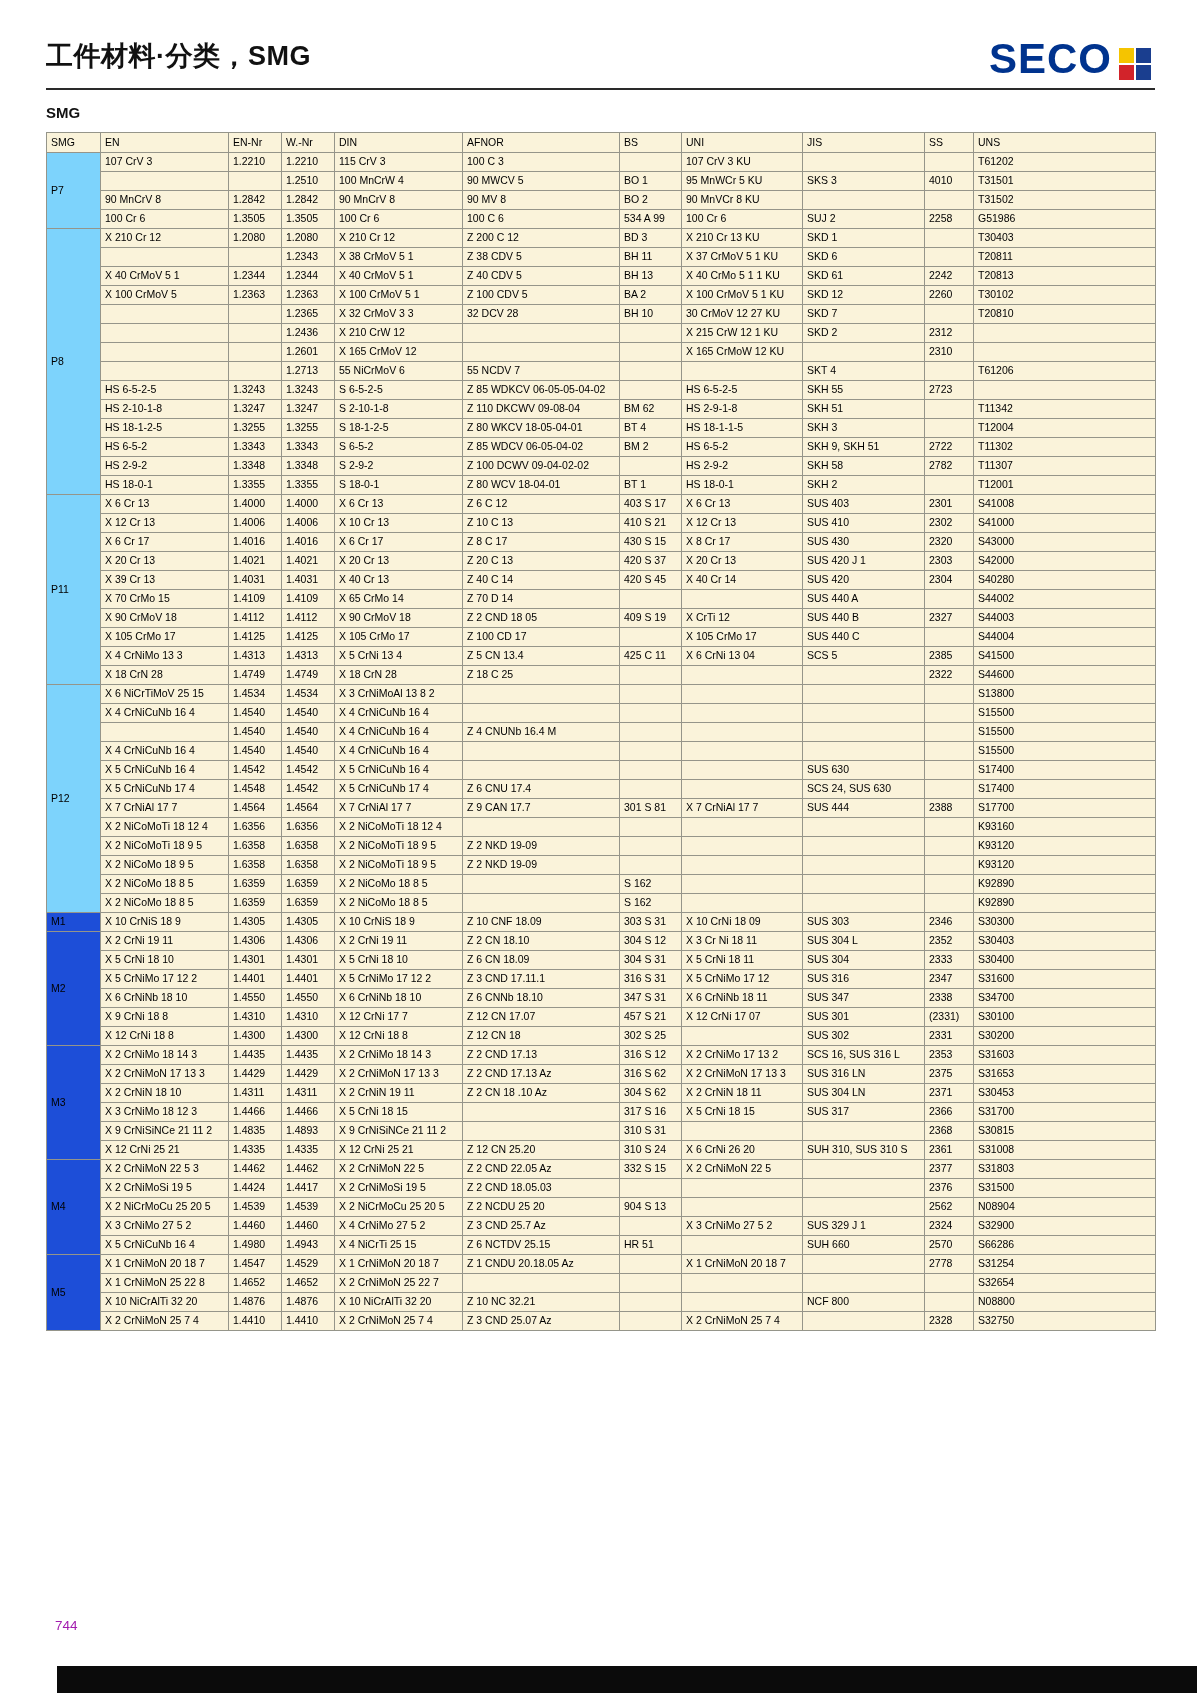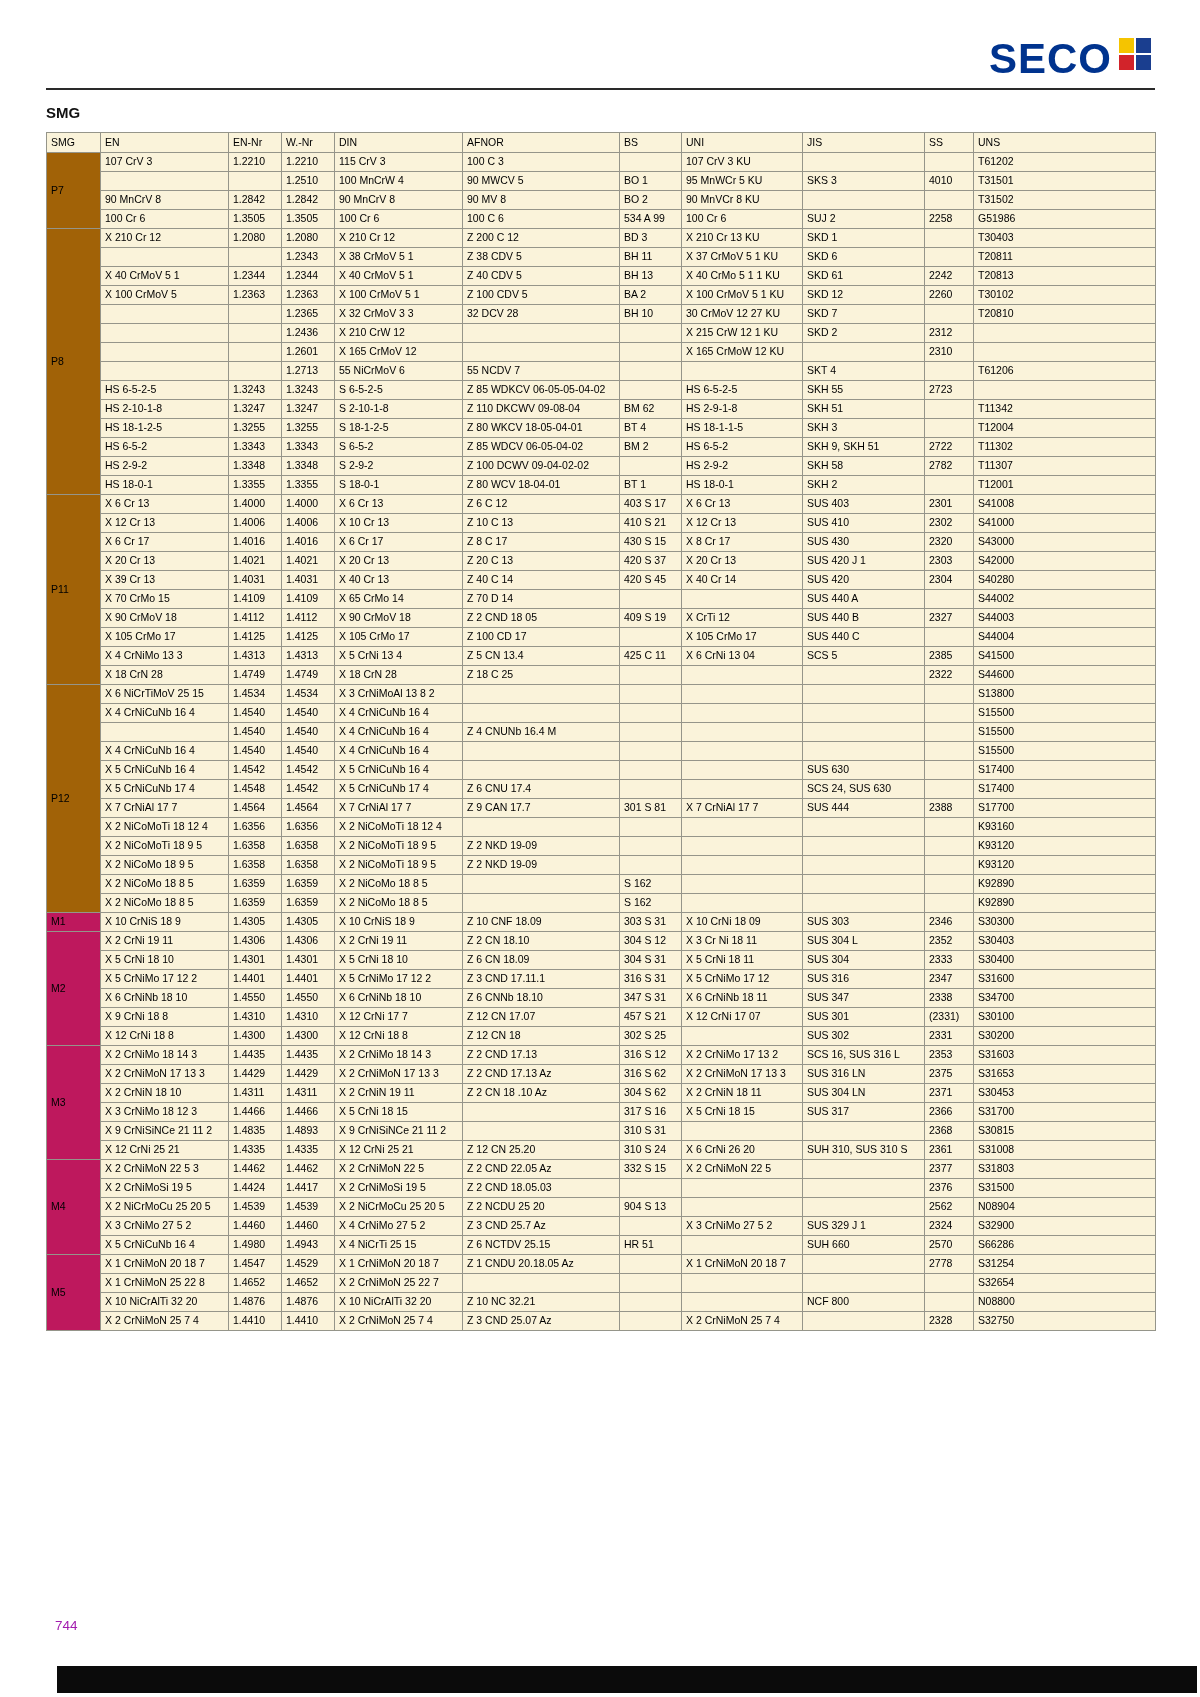--- a/index.html
+++ b/index.html
@@ -8,21 +8,21 @@
   .page {
     position:relative; width:1200px; height:1697px; background:#ffffff;
     margin:0 auto; overflow:hidden;
   }
   .page-title {
     position:absolute; left:46px; top:38px;
     font-size:27px; font-weight:bold; color:#111; letter-spacing:0.5px;
     font-family:"Liberation Sans", sans-serif;
   }
   .title-rule { position:absolute; left:46px; width:1109px; top:88px; height:2px; background:#2a2a2a; }
-  .logo { position:absolute; right:49px; top:38px; display:flex; align-items:flex-start; gap:7px; }
+  .logo { position:absolute; right:49px; top:38px; display:flex; align-items:flex-end; gap:7px; }
   .logo-text { font-size:42px; font-weight:bold; letter-spacing:1px; line-height:1; }
   .logo-mark { width:32px; height:32px; display:grid; grid-template-columns:1fr 1fr; grid-template-rows:1fr 1fr; gap:2px; }
   .logo-sq { width:100%; height:100%; }
   .section-label { position:absolute; left:46px; top:104px; font-size:15px; font-weight:bold; color:#111; }
   .tbl-wrap { position:absolute; left:46px; top:132px; width:1109px; }
   table { border-collapse:collapse; table-layout:fixed; width:1109px; }
   th, td {
     border:1px solid #95958a;
     height:19px;
     padding:0 4px;
@@ -30,30 +30,31 @@
     line-height:1.1;
     text-align:left;
     vertical-align:middle;
     white-space:nowrap;
     overflow:hidden;
     color:#000;
     font-weight:normal;
     background:#faf3da;
   }
   thead th { height:20px; }
-  td.smg-p { background:#a16207; }
-  td.smg-m { background:#be185d; }
+  td.smg-p { background:#7dd3fc; }
+  td.smg-m { background:#1d4ed8; }
   .page-number { position:absolute; left:55px; top:1618px; font-size:13.5px; color:#a21caf; }
   .bottom-bar { position:absolute; left:57px; top:1666px; width:1140px; height:27px; background:#0b0b0b; }
 </style>
 </head>
 <body>
 
 <div class="page">
 
+  <h1 class="page-title">工件材料·分类，SMG</h1>
 
   <div class="logo">
     <span class="logo-text" style="color: rgb(0, 51, 142);">SECO</span>
     <span class="logo-mark">
       <span class="logo-sq" style="background: rgb(245, 196, 0);"></span>
       <span class="logo-sq" style="background: rgb(26, 62, 143);"></span>
       <span class="logo-sq" style="background: rgb(210, 35, 42);"></span>
       <span class="logo-sq" style="background: rgb(26, 62, 143);"></span>
     </span>
   </div>

